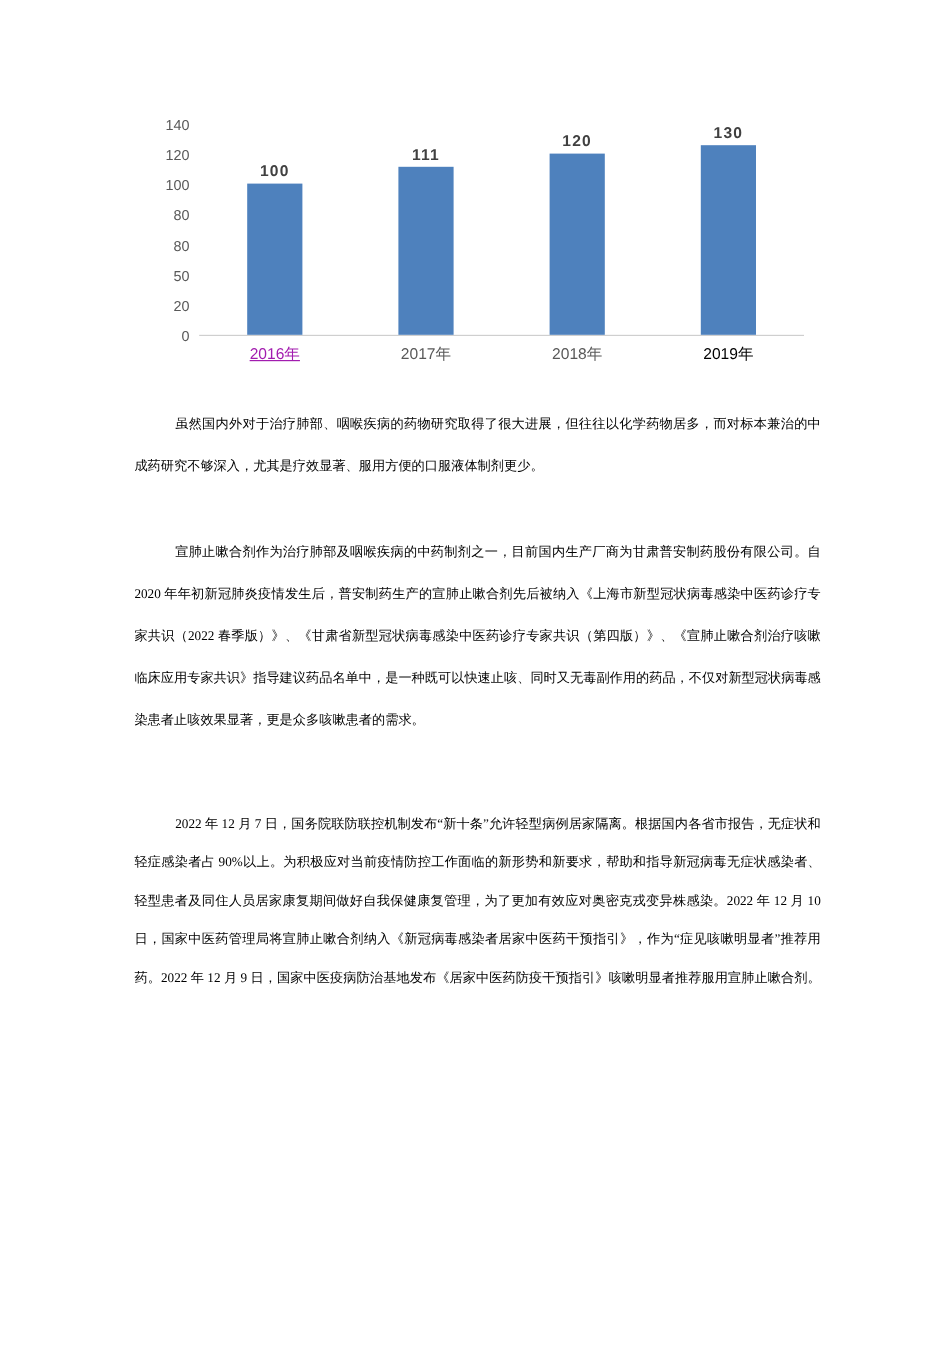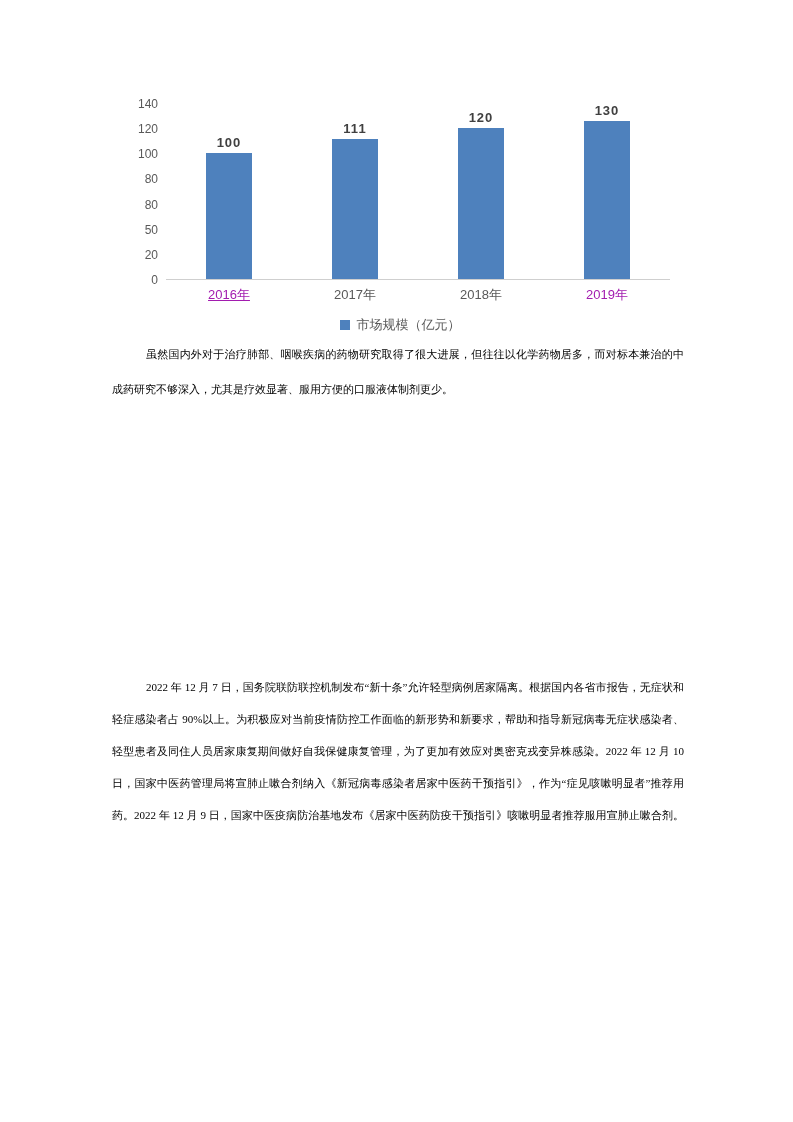--- a/index.html
+++ b/index.html
@@ -142,30 +142,27 @@
             </div>
             <div class="bar-slot">
               <div class="bar-value" style="color: rgb(64, 64, 64);">130</div>
               <div class="bar" style="height: 163.429px; background: rgb(78, 129, 189);"></div>
             </div>
           </div>
         <div class="x-axis">
             <div class="x-label" style="color: #a21caf; text-decoration: underline;">2016年</div>
             <div class="x-label" style="color: rgb(89, 89, 89);">2017年</div>
             <div class="x-label" style="color: rgb(89, 89, 89);">2018年</div>
-            <div class="x-label" style="color: #a21caf;">2019年</div>
+            <div class="x-label" style="color: #000000;">2019年</div>
           </div>
       </div>
-    </div>
-    <div class="legend">
-      <span class="legend-swatch" style="background: rgb(78, 129, 189);"></span>
-      <span class="legend-label">市场规模（亿元）</span>
     </div>
   </figure>
 
   <p class="para para-1">虽然国内外对于治疗肺部、咽喉疾病的药物研究取得了很大进展，但往往以化学药物居多，而对标本兼治的中成药研究不够深入，尤其是疗效显著、服用方便的口服液体制剂更少。</p>
 
+  <p class="para para-2">宣肺止嗽合剂作为治疗肺部及咽喉疾病的中药制剂之一，目前国内生产厂商为甘肃普安制药股份有限公司。自 2020 年年初新冠肺炎疫情发生后，普安制药生产的宣肺止嗽合剂先后被纳入《上海市新型冠状病毒感染中医药诊疗专家共识（2022 春季版）》、《甘肃省新型冠状病毒感染中医药诊疗专家共识（第四版）》、《宣肺止嗽合剂治疗咳嗽临床应用专家共识》指导建议药品名单中，是一种既可以快速止咳、同时又无毒副作用的药品，不仅对新型冠状病毒感染患者止咳效果显著，更是众多咳嗽患者的需求。</p>
 
   <p class="para para-3">2022 年 12 月 7 日，国务院联防联控机制发布“新十条”允许轻型病例居家隔离。根据国内各省市报告，无症状和轻症感染者占 90%以上。为积极应对当前疫情防控工作面临的新形势和新要求，帮助和指导新冠病毒无症状感染者、轻型患者及同住人员居家康复期间做好自我保健康复管理，为了更加有效应对奥密克戎变异株感染。2022 年 12 月 10 日，国家中医药管理局将宣肺止嗽合剂纳入《新冠病毒感染者居家中医药干预指引》，作为“症见咳嗽明显者”推荐用药。2022 年 12 月 9 日，国家中医疫病防治基地发布《居家中医药防疫干预指引》咳嗽明显者推荐服用宣肺止嗽合剂。世界中医药学会联合会急症专业委员会、呼吸病专业委员会、热病专业委员会、中华中医药学会肺系病分会等学术组织与机构联合发布《新冠肺炎感染者居家中医药健康管理专家共识》咳嗽患者推荐服用中成药宣肺止嗽合剂，又相继被上海、陕西、贵州、甘肃、黑龙江、青海、山西、宁夏、</p>
 
   <div class="page-number">73 / 41</div>
 
 </div>
 
 </body></html>

